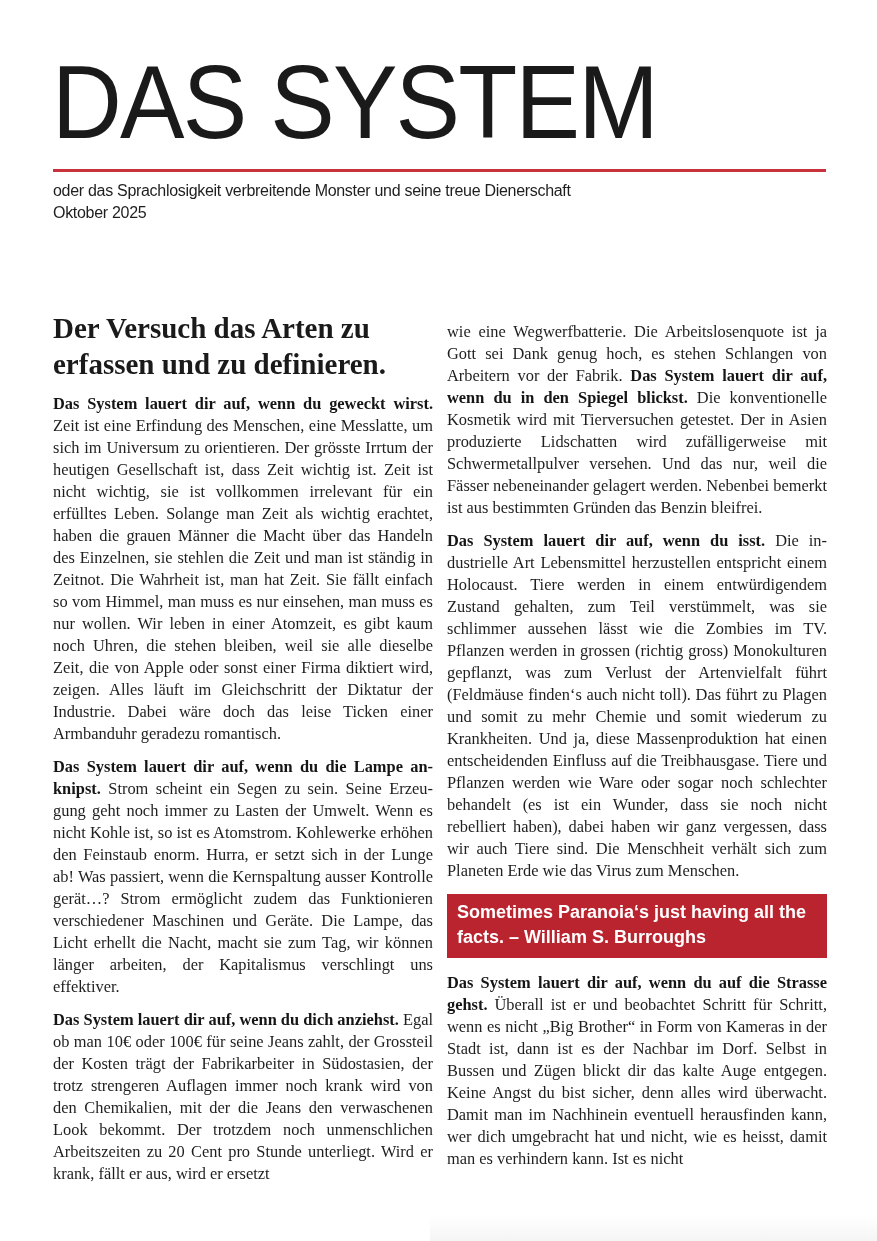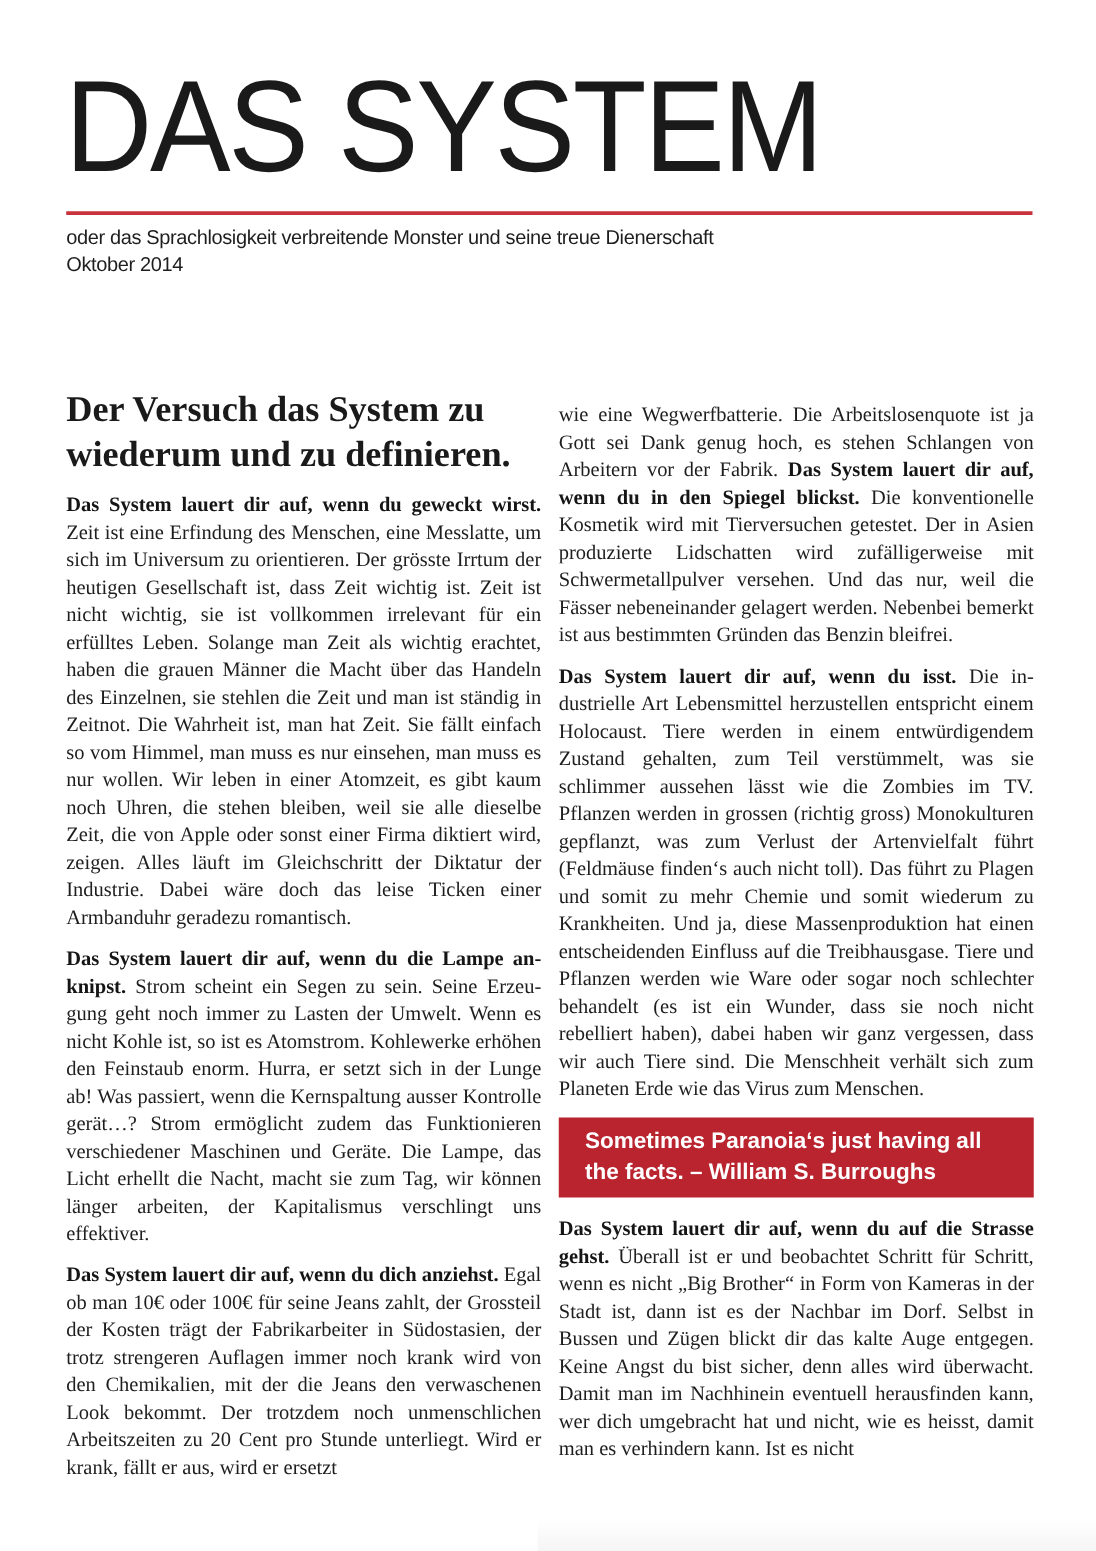--- a/index.html
+++ b/index.html
@@ -34,43 +34,43 @@
   }
   .col.left { left: 53px; }
   .col.right { left: 447px; top: 310px; }
   .col h2 {
     margin: 0 0 10px 0; font-family: "Liberation Serif", serif; font-weight: bold;
     font-size: 29px; line-height: 36px; text-align: left; color: #1a1a1a;
   }
   .col p { margin: 11px 0 9px 0; }
   .col b { font-weight: bold; color: #151515; }
   .quote {
-    background: #b9242f; color: #ffffff; margin: 12px 0 14px 0; padding: 6px 10px 8px 21px;
+    background: #b9242f; color: #ffffff; margin: 12px 0 14px 0; padding: 6px 10px 8px 10px;
     font-family: "Liberation Sans", sans-serif; font-weight: bold; font-size: 18px; line-height: 25px;
     text-align: left;
   }
   .bottom-shadow {
     position: absolute; left: 430px; top: 1215px; width: 447px; height: 26px;
     background: linear-gradient(to bottom, rgba(255,255,255,0), rgba(238,238,238,0.6));
   }
 </style>
 </head>
 <body>
 
 <div class="page">
   <div class="masthead">DAS SYSTEM</div>
   <div class="rule"></div>
   <div class="subline">
     <span>oder das Sprachlosigkeit verbreitende Monster und seine treue Dienerschaft</span>
-    <span>Oktober 2014</span>
+    <span>Oktober 2025</span>
   </div>
 
 
   <div class="col left">
-    <h2>Der Versuch das System zu wiederum und zu definieren.</h2>
+    <h2>Der Versuch das Arten zu erfassen und zu definieren.</h2>
     <p><b>Das System lauert dir auf, wenn du geweckt wirst.</b><span> Zeit ist eine Erfindung des Menschen, eine Messlat­te, um sich im Universum zu orientieren. Der grösste Irrtum der heutigen Gesellschaft ist, dass Zeit wich­tig ist. Zeit ist nicht wichtig, sie ist vollkommen irre­levant für ein erfülltes Leben. Solange man Zeit als wichtig erachtet, haben die grauen Männer die Macht über das Handeln des Einzelnen, sie stehlen die Zeit und man ist ständig in Zeitnot. Die Wahrheit ist, man hat Zeit. Sie fällt einfach so vom Himmel, man muss es nur einsehen, man muss es nur wollen. Wir leben in einer Atomzeit, es gibt kaum noch Uhren, die stehen bleiben, weil sie alle dieselbe Zeit, die von Apple oder sonst einer Firma diktiert wird, zeigen. Alles läuft im Gleichschritt der Diktatur der Industrie. Dabei wäre doch das leise Ticken einer Armbanduhr geradezu ro­mantisch.</span></p>
     <p><b>Das System lauert dir auf, wenn du die Lampe an­knipst.</b><span> Strom scheint ein Segen zu sein. Seine Erzeu­gung geht noch immer zu Lasten der Umwelt. Wenn es nicht Kohle ist, so ist es Atomstrom. Kohlewerke erhöhen den Feinstaub enorm. Hurra, er setzt sich in der Lunge ab! Was passiert, wenn die Kernspaltung ausser Kontrolle gerät…? Strom ermöglicht zudem das Funktionieren verschiedener Maschinen und Ge­räte. Die Lampe, das Licht erhellt die Nacht, macht sie zum Tag, wir können länger arbeiten, der Kapita­lismus verschlingt uns effektiver.</span></p>
     <p><b>Das System lauert dir auf, wenn du dich anziehst.</b><span> Egal ob man 10€ oder 100€ für seine Jeans zahlt, der Grossteil der Kosten trägt der Fabrikarbeiter in Süd­ostasien, der trotz strengeren Auflagen immer noch krank wird von den Chemikalien, mit der die Jeans den verwaschenen Look bekommt. Der trotzdem noch unmenschlichen Arbeitszeiten zu 20 Cent pro Stunde unterliegt. Wird er krank, fällt er aus, wird er ersetzt</span></p>
   </div>
 
   <div class="col right">
     <p><span>wie eine Wegwerfbatterie. Die Arbeitslosenquote ist ja Gott sei Dank genug hoch, es stehen Schlangen von Arbeitern vor der Fabrik. </span><b>Das System lauert dir auf, wenn du in den Spiegel blickst.</b><span> Die konventionel­le Kosmetik wird mit Tierversuchen getestet. Der in Asien produzierte Lidschatten wird zufälligerweise mit Schwermetallpulver versehen. Und das nur, weil die Fässer nebeneinander gelagert werden. Nebenbei bemerkt ist aus bestimmten Gründen das Benzin bl­eifrei.</span></p>
     <p><b>Das System lauert dir auf, wenn du isst.</b><span> Die in­dustrielle Art Lebensmittel herzustellen entspricht einem Holocaust. Tiere werden in einem entwürdi­gendem Zustand gehalten, zum Teil verstümmelt, was sie schlimmer aussehen lässt wie die Zombies im TV. Pflanzen werden in grossen (richtig gross) Monokulturen gepflanzt, was zum Verlust der Arten­vielfalt führt (Feldmäuse finden‘s auch nicht toll). Das führt zu Plagen und somit zu mehr Chemie und somit wiederum zu Krankheiten. Und ja, diese Mas­senproduktion hat einen entscheidenden Einfluss auf die Treibhausgase. Tiere und Pflanzen werden wie Ware oder sogar noch schlechter behandelt (es ist ein Wunder, dass sie noch nicht rebelliert haben), dabei haben wir ganz vergessen, dass wir auch Tiere sind. Die Menschheit verhält sich zum Planeten Erde wie das Virus zum Menschen.</span></p>
     <div class="quote">Sometimes Paranoia‘s just having all the facts. – William S. Burroughs</div>
     <p><b>Das System lauert dir auf, wenn du auf die Strasse gehst.</b><span> Überall ist er und beobachtet Schritt für Schritt, wenn es nicht „Big Brother“ in Form von Kameras in der Stadt ist, dann ist es der Nachbar im Dorf. Selbst in Bussen und Zügen blickt dir das kalte Auge entge­gen. Keine Angst du bist sicher, denn alles wird über­wacht. Damit man im Nachhinein eventuell heraus­finden kann, wer dich umgebracht hat und nicht, wie es heisst, damit man es verhindern kann. Ist es nicht</span></p>

